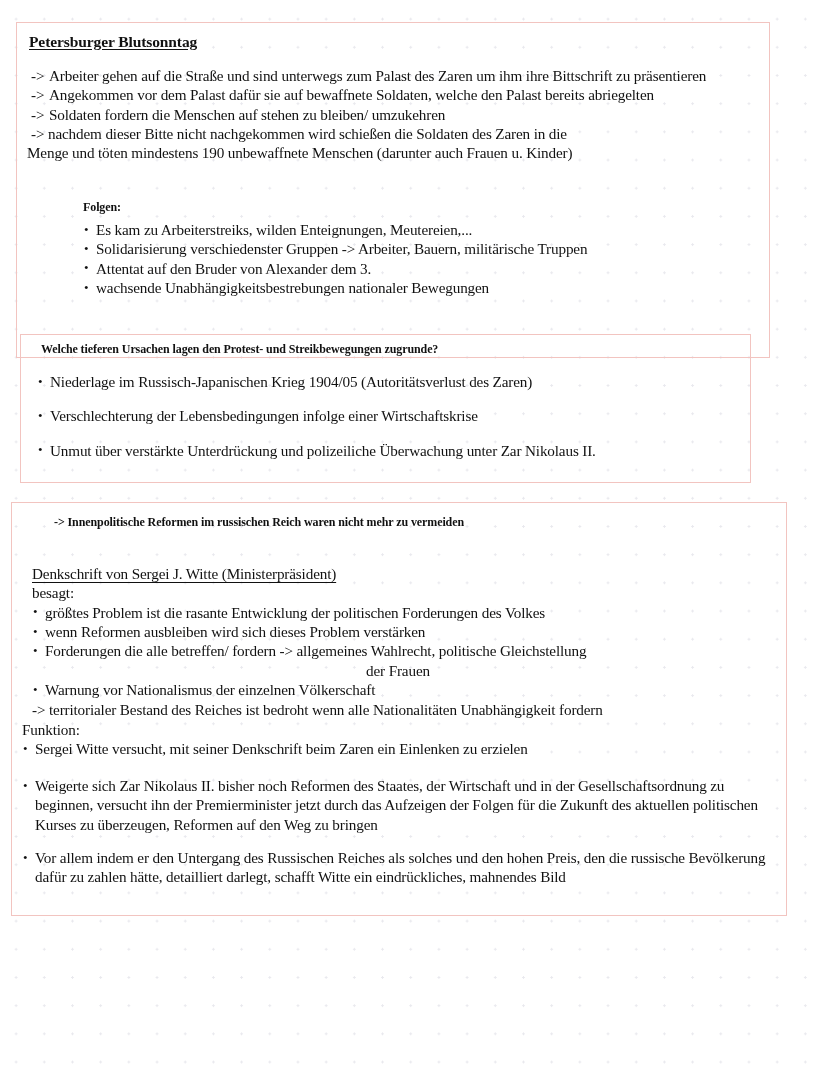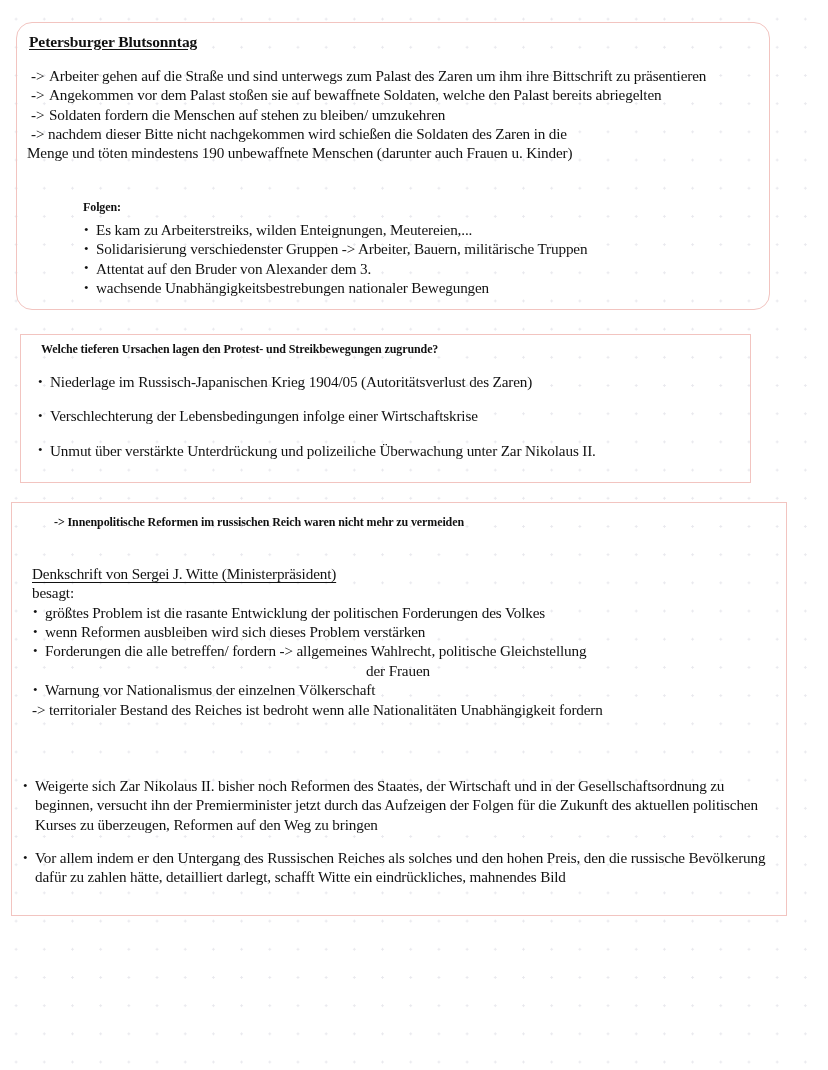--- a/index.html
+++ b/index.html
@@ -30,22 +30,21 @@
     border: 1.3px solid #f2c4c0;
     background: transparent;
     box-sizing: border-box;
   }
 
   
   #box-blutsonntag {
     left: 16px;
     top: 22px;
     width: 754px;
-    height: 288px;
-    border-radius: 16px;
+    height: 336px;
   }
   
   #box-ursachen {
     left: 20px;
     top: 334px;
     width: 731px;
     height: 149px;
   }
   
   #box-reformen {
@@ -156,21 +155,21 @@
 
   <div class="note-box" id="box-blutsonntag">
     <div class="box-inner">
       <div class="h-title" id="b1-title">Petersburger Blutsonntag</div>
 
       <div id="b1-arrows">
         <div class="arrow-item">
           <span class="hang">-&gt;</span><span>Arbeiter gehen auf die Straße und sind unterwegs zum Palast des Zaren um ihm ihre Bittschrift zu präsentieren</span>
         </div>
         <div class="arrow-item">
-          <span class="hang">-&gt;</span><span>Angekommen vor dem Palast stoßen sie auf bewaffnete Soldaten, welche den Palast bereits abriegelten</span>
+          <span class="hang">-&gt;</span><span>Angekommen vor dem Palast dafür sie auf bewaffnete Soldaten, welche den Palast bereits abriegelten</span>
         </div>
         <div class="arrow-item">
           <span class="hang">-&gt;</span><span>Soldaten fordern die Menschen auf stehen zu bleiben/ umzukehren</span>
         </div>
         <div class="flat-line">-&gt; nachdem dieser Bitte nicht nachgekommen wird schießen die Soldaten des Zaren in die</div>
         <div class="flat-line" style="margin-left:-4px;">Menge und töten mindestens 190 unbewaffnete Menschen (darunter auch Frauen u. Kinder)</div>
       </div>
 
       <div class="h-plain-bold" id="b1-folgen-head">Folgen:</div>
 
@@ -207,20 +206,26 @@
           <li>wenn Reformen ausbleiben wird sich dieses Problem verstärken</li>
           <li>
             <span>Forderungen die alle betreffen/ fordern -&gt; allgemeines Wahlrecht, politische Gleichstellung</span>
             <span class="centered-cont">der Frauen</span>
           </li>
           <li>Warnung vor Nationalismus der einzelnen Völkerschaft</li>
         </ul>
         <div class="flat-line">-&gt; territorialer Bestand des Reiches ist bedroht wenn alle Nationalitäten Unabhängigkeit fordern</div>
       </div>
 
+      <div id="b3-funktion">
+        <div class="flat-line">Funktion:</div>
+        <ul class="bullet-list">
+          <li>Sergei Witte versucht, mit seiner Denkschrift beim Zaren ein Einlenken zu erzielen</li>
+        </ul>
+      </div>
 
       <div id="b3-para1">
         <ul class="bullet-list">
           <li>Weigerte sich Zar Nikolaus II. bisher noch Reformen des Staates, der Wirtschaft und in der Gesellschaftsordnung zu beginnen, versucht ihn der Premierminister jetzt durch das Aufzeigen der Folgen für die Zukunft des aktuellen politischen Kurses zu überzeugen, Reformen auf den Weg zu bringen</li>
         </ul>
       </div>
 
       <div id="b3-para2">
         <ul class="bullet-list">
           <li>Vor allem indem er den Untergang des Russischen Reiches als solches und den hohen Preis, den die russische Bevölkerung dafür zu zahlen hätte, detailliert darlegt, schafft Witte ein eindrückliches, mahnendes Bild</li>

